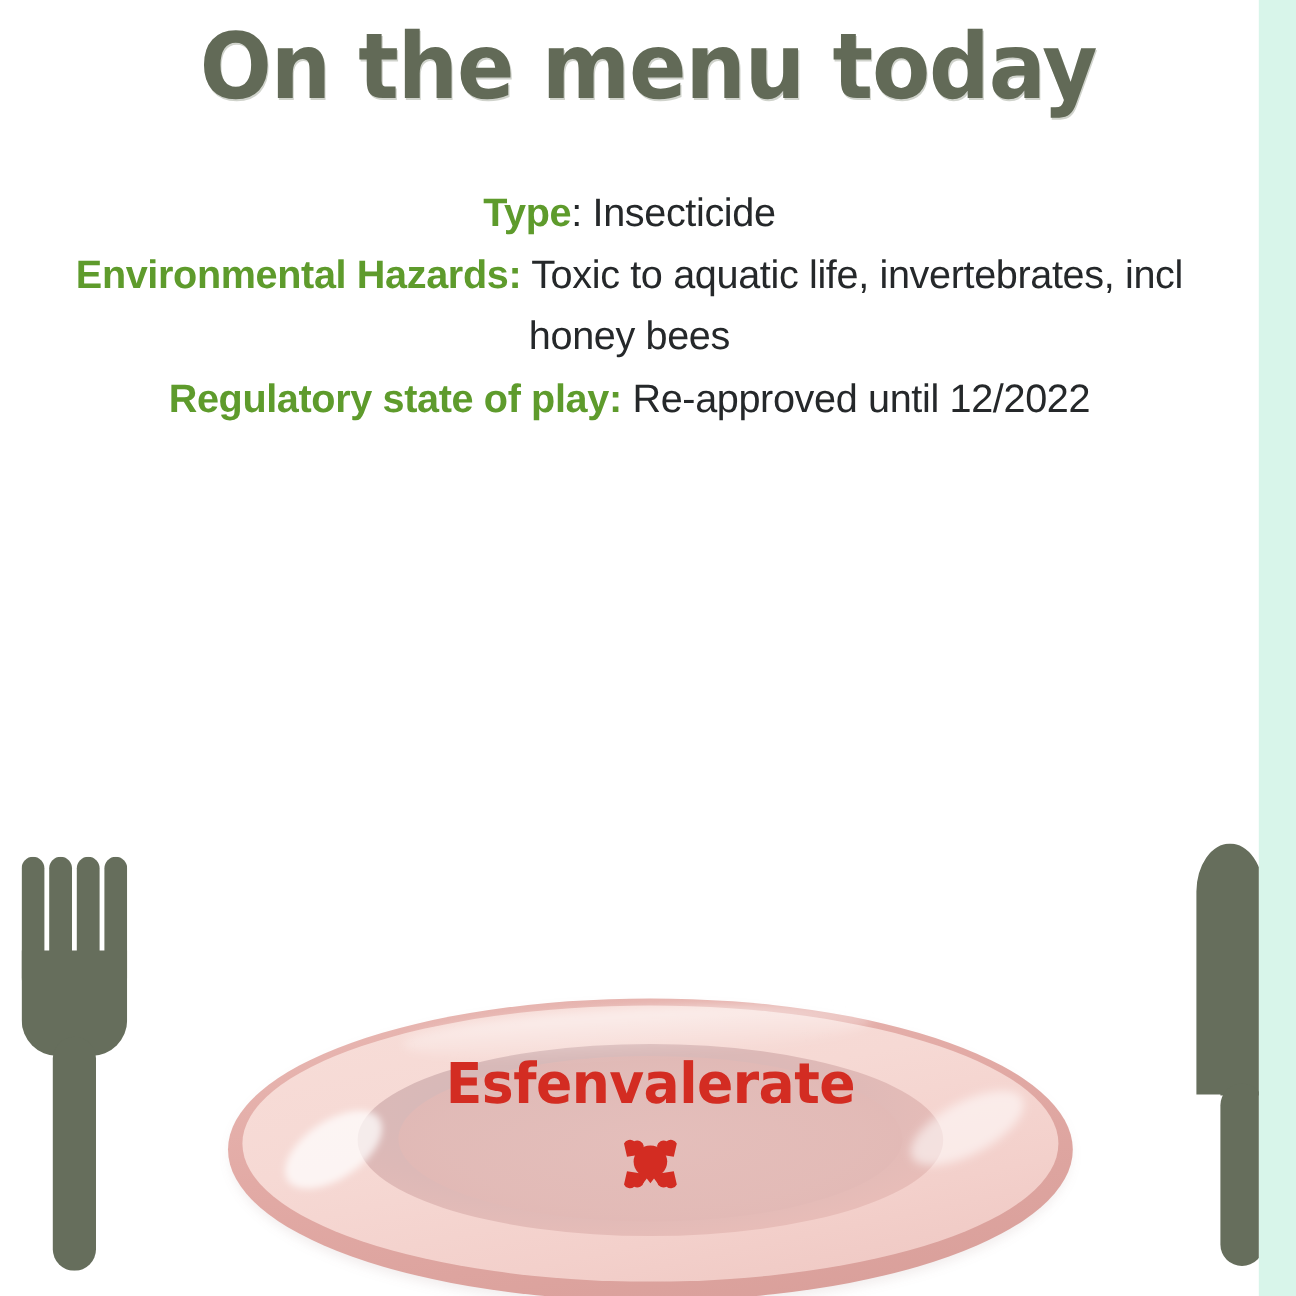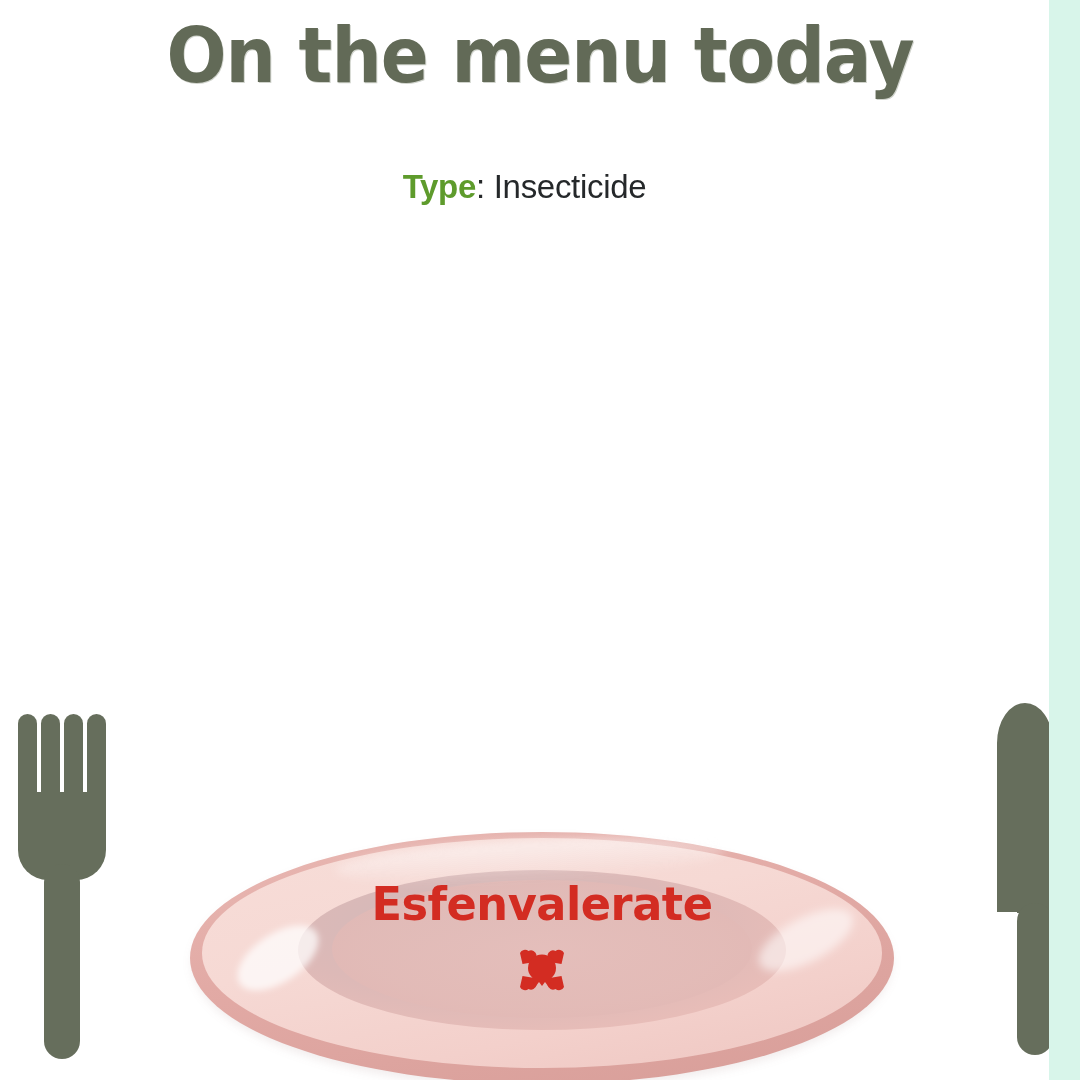--- a/index.html
+++ b/index.html
@@ -48,21 +48,21 @@
     transform: translateX(-50%);
     width: 930px;
     text-align: center;
     font-family: "Liberation Sans", sans-serif;
     font-size: 33px;
     line-height: 51px;
     color: #25282a;
     letter-spacing: -0.3px;
   }
   .facts p {
-    margin: 11px;
+    margin: 1px;
   }
   .lbl {
     color: #5e9b2c;
     font-weight: bold;
   }
 
   
   .fork {
     position: absolute;
     left: 18px;
@@ -204,21 +204,27 @@
 
   <div class="facts">
 
     <p>
       <span class="lbl">Type</span><span>: </span><span>Insecticide</span>
     </p>
 
 
 
 
-
+    <p>
+      <span class="lbl">Environmental Hazards:</span><span> </span><span>Toxic to aquatic life, invertebrates, incl honey bees</span>
+    </p>
+
+    <p>
+      <span class="lbl">Regulatory state of play:</span><span> </span><span>Re-approved until 12/2022</span>
+    </p>
 
 
   </div>
 
   <svg class="fork" viewBox="0 0 88 345">
     <g class="cutlery-fill">
       <rect x="0" y="0" width="19" height="110" rx="9.5"></rect>
       <rect x="23" y="0" width="19" height="110" rx="9.5"></rect>
       <rect x="46" y="0" width="19" height="110" rx="9.5"></rect>
       <rect x="69" y="0" width="19" height="110" rx="9.5"></rect>

